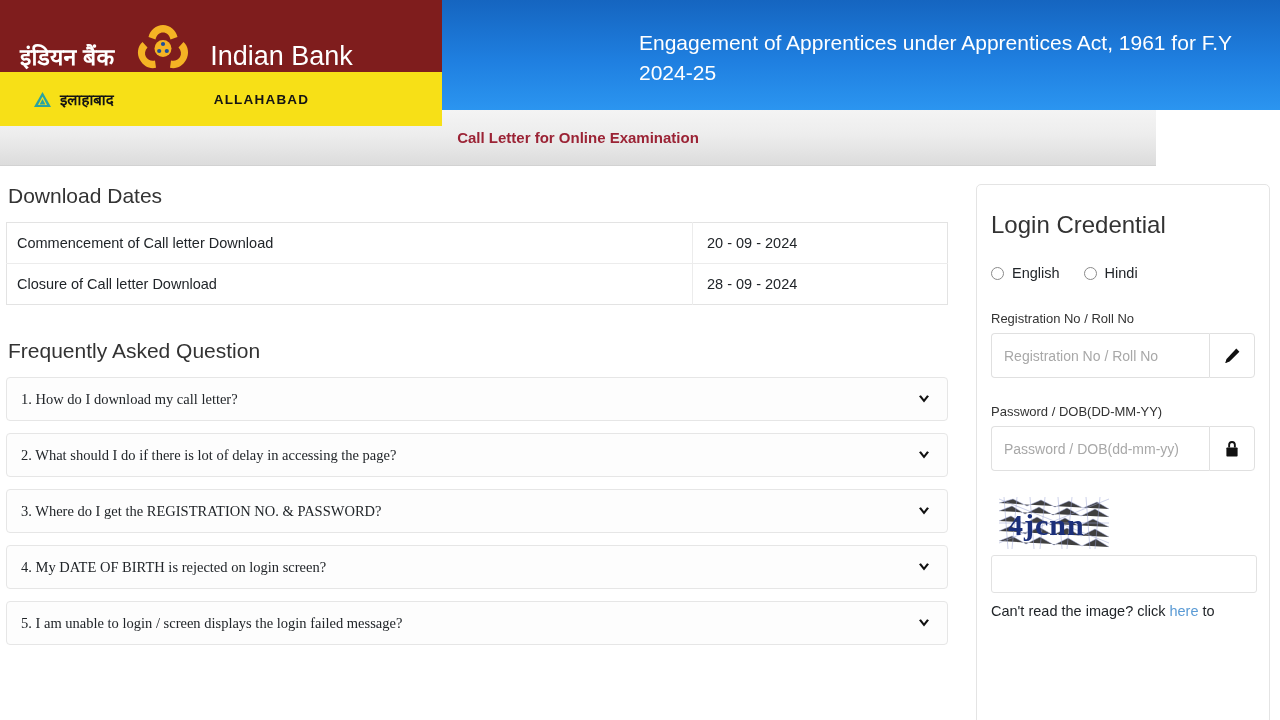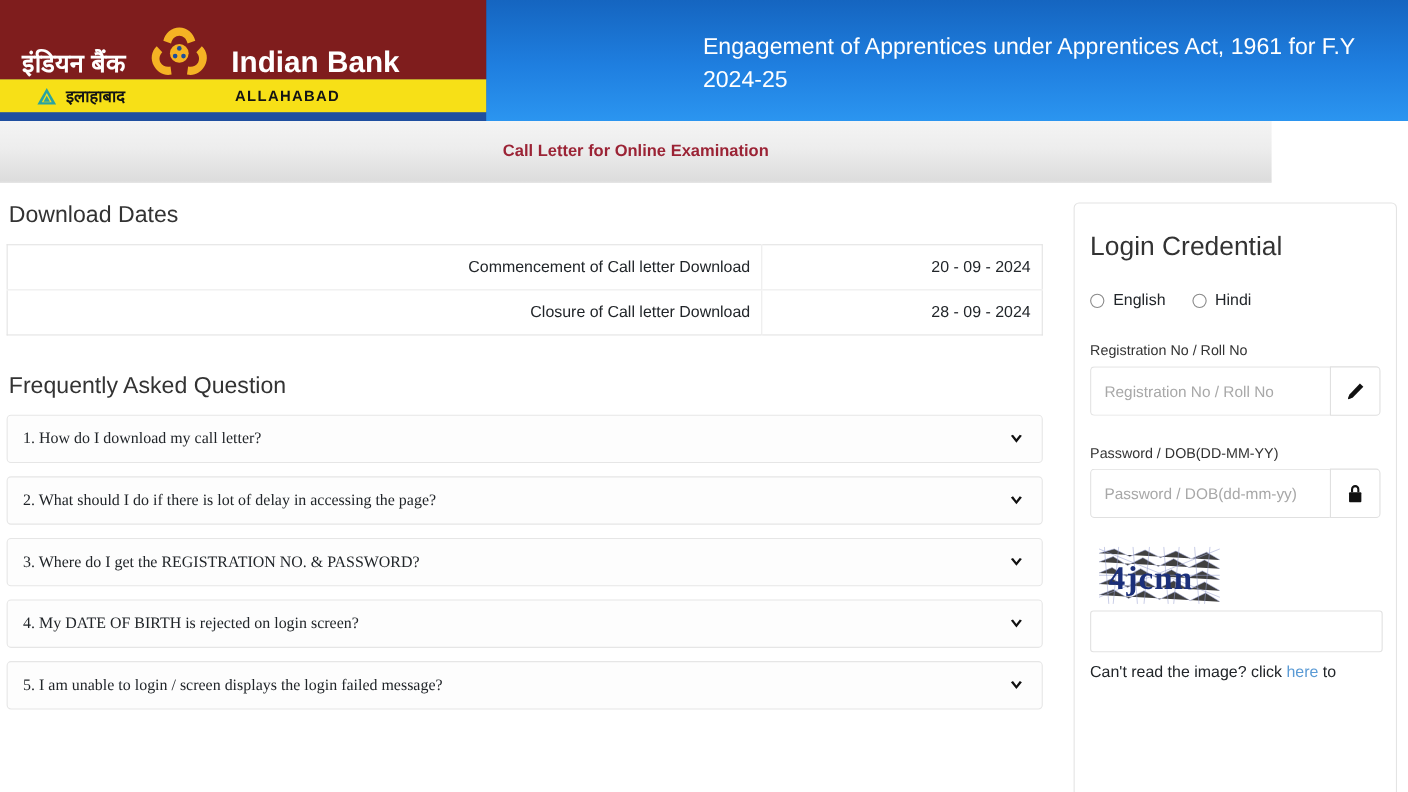--- a/index.html
+++ b/index.html
@@ -43,26 +43,26 @@
     white-space: nowrap;
   }
   .ib-logo {
     width: 62px; height: 50px;
     margin-left: 18px;
     position: relative;
   }
   .brand-en {
     color: #ffffff;
     font-size: 27px;
-    font-weight: bold;
+    font-weight: normal;
     margin-left: 16px;
     white-space: nowrap;
   }
   .brand-bottom {
-    height: 30px;
+    height: 54px;
     background: #f7e017;
     display: flex;
     align-items: center;
     padding-left: 33px;
   }
   .alb-logo { width: 19px; height: 17px; flex: 0 0 19px; }
   .alb-hindi {
     color: #141414;
     font-size: 15px;
     font-weight: bold;
@@ -135,21 +135,20 @@
     border-radius: 4px;
     background: #fff;
     table-layout: fixed;
   }
   .dates-table td {
     font-size: 14.5px;
     color: #212529;
     padding: 12px 10px 12px 10px;
     border-top: 1px solid #ececec;
     vertical-align: middle;
-    text-align: right;
   }
   .dates-table tr:first-child td { border-top: none; }
   .dates-table td.label { width: 686px; padding-left: 10px; }
   .dates-table td.value { border-left: 1px solid #ececec; padding-left: 14px; }
 
   
   .faq-item {
     width: 942px;
     height: 44px;
     border: 1px solid #e6e6e6;

